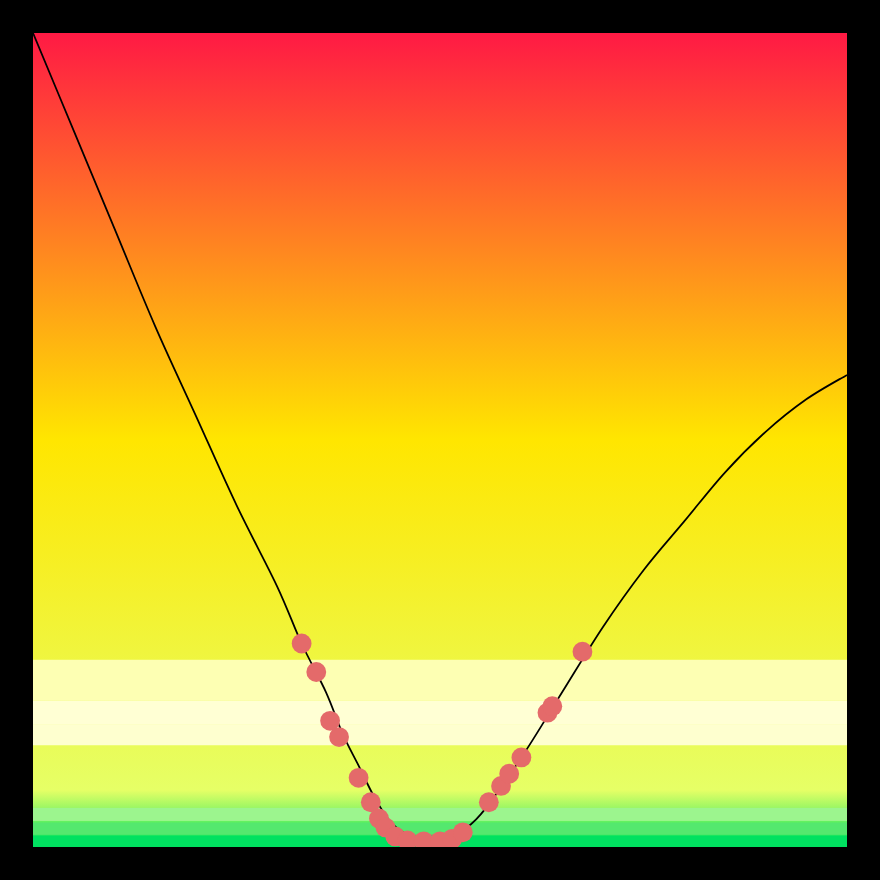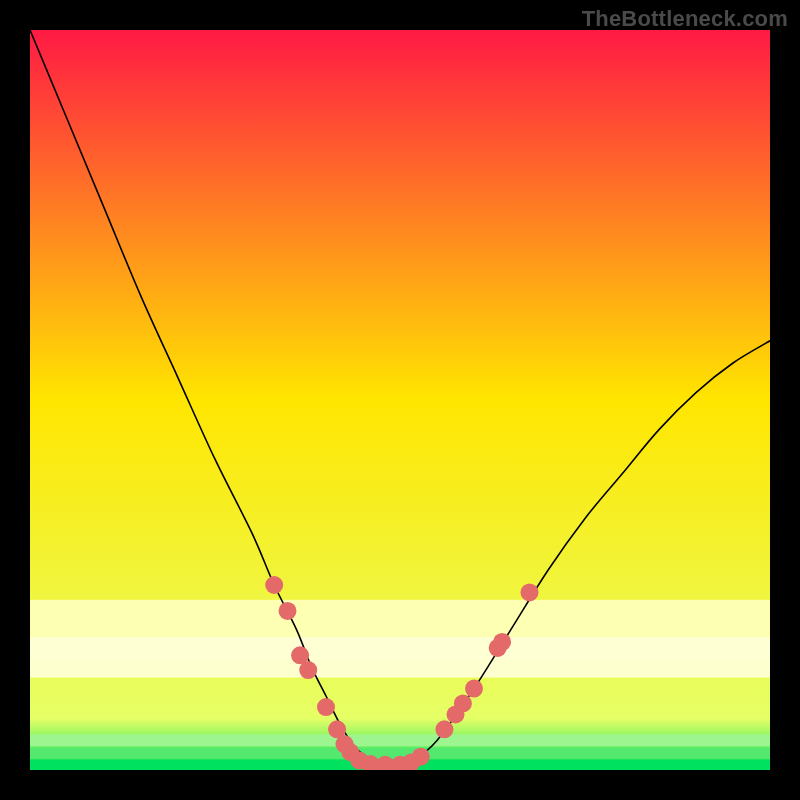--- a/index.html
+++ b/index.html
@@ -37,21 +37,20 @@
     user-select: none;
   }
   svg {
     display: block;
   }
 </style>
 </head>
 <body>
 
 <div class="frame">
-  <div class="watermark">TheBottleneck.com</div>
   <div class="plot-area">
     <svg id="chart-svg" width="740" height="740" viewBox="0 0 740 740">
         <defs>
           <linearGradient id="bg-grad" x1="0" y1="0" x2="0" y2="1">
             <stop offset="0%" stop-color="#ff1a44"></stop>
             <stop offset="50%" stop-color="#ffe600"></stop>
             <stop offset="93%" stop-color="#e6ff66"></stop>
             <stop offset="99.8%" stop-color="#00e65c"></stop>
             <stop offset="100%" stop-color="#00e65c"></stop>
           </linearGradient>

